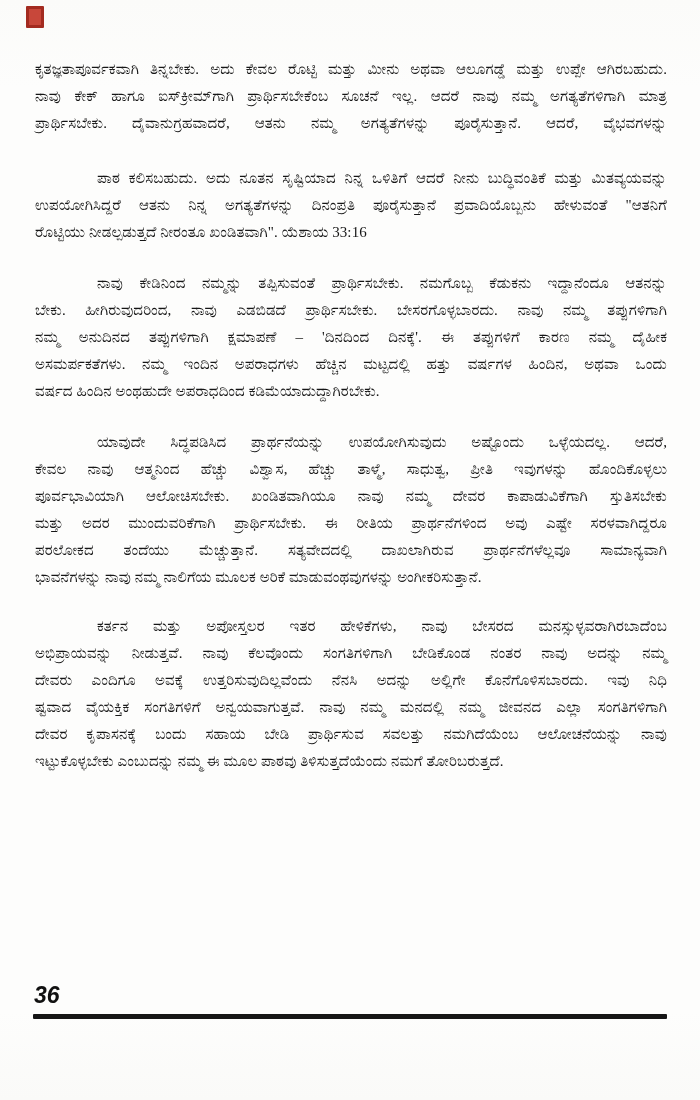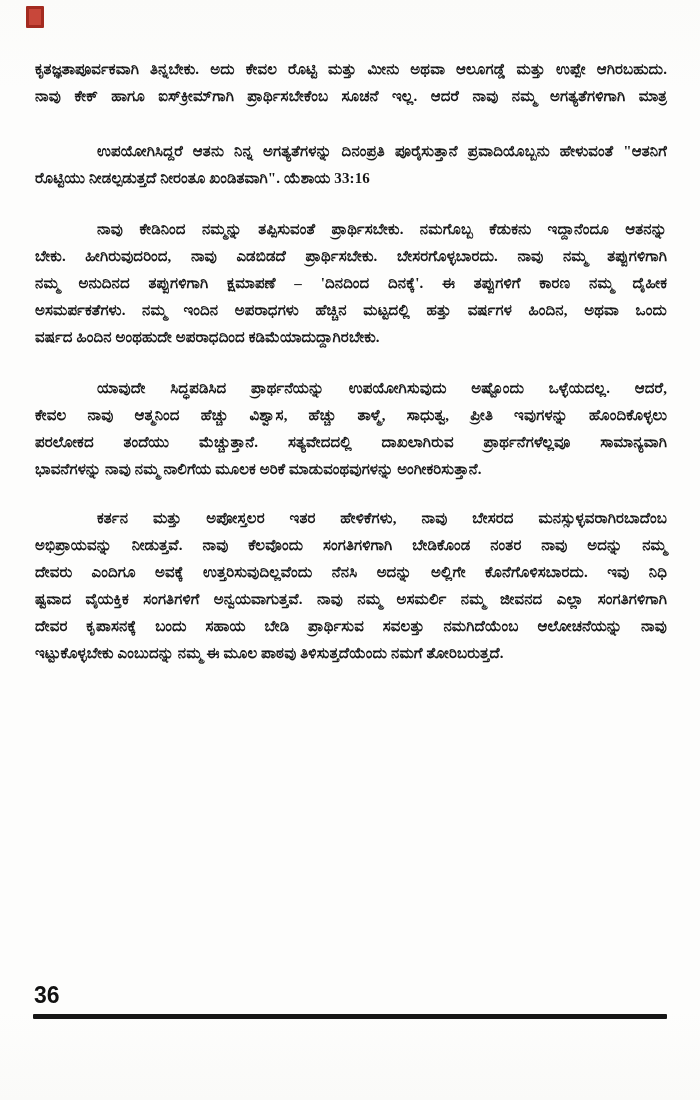--- a/index.html
+++ b/index.html
@@ -22,21 +22,20 @@
     background: #c8473a;
     border: 3px solid #a32b20;
     border-radius: 1px;
   }
   .text-block {
     position: absolute;
     left: 35px;
     right: 33px;
     top: 56px;
     color: #161616;
-    font-weight: bold;
   }
   .para { margin: 0 0 24px 0; }
   .para-1 { margin-bottom: 28px; }
   .para-4 { margin-bottom: 22px; }
   .para-5 { margin-bottom: 4px; }
   .line {
     font-size: 15px;
     line-height: 27px;
     letter-spacing: 0.1px;
     text-align: justify;
@@ -44,20 +43,21 @@
     white-space: normal;
     color: #161616;
   }
   .para.indented .line:first-child { text-indent: 62px; }
   .line.para-last { text-align-last: left; }
   .footer {
     position: absolute;
     left: 33px;
     right: 41px;
     top: 984px;
+    font-style: italic;
   }
   .page-number {
     font-family: "Liberation Sans", "DejaVu Sans", sans-serif;
     font-weight: bold;
     font-size: 23px;
     color: #111;
     line-height: 1;
     margin: 0 0 7px 1px;
   }
   .bottom-rule {
@@ -72,47 +72,51 @@
 
 <div class="page">
 
   <div class="corner-mark"></div>
 
   <div class="text-block">
 
     <div class="para para-1">
       <div class="line">ಕೃತಜ್ಞತಾಪೂರ್ವಕವಾಗಿ ತಿನ್ನಬೇಕು. ಅದು ಕೇವಲ ರೊಟ್ಟಿ ಮತ್ತು ಮೀನು ಅಥವಾ ಆಲೂಗಡ್ಡೆ ಮತ್ತು ಉಪ್ಪೇ ಆಗಿರಬಹುದು.</div>
       <div class="line">ನಾವು ಕೇಕ್ ಹಾಗೂ ಐಸ್‌ಕ್ರೀಮ್‌ಗಾಗಿ ಪ್ರಾರ್ಥಿಸಬೇಕೆಂಬ ಸೂಚನೆ ಇಲ್ಲ. ಆದರೆ ನಾವು ನಮ್ಮ ಅಗತ್ಯತೆಗಳಿಗಾಗಿ ಮಾತ್ರ</div>
+      <div class="line">ಪ್ರಾರ್ಥಿಸಬೇಕು. ದೈವಾನುಗ್ರಹವಾದರೆ, ಆತನು ನಮ್ಮ ಅಗತ್ಯತೆಗಳನ್ನು ಪೂರೈಸುತ್ತಾನೆ. ಆದರೆ, ವೈಭವಗಳನ್ನು</div>
     </div>
 
     <div class="para para-2 indented">
+      <div class="line">ಪಾಠ ಕಲಿಸಬಹುದು. ಅದು ನೂತನ ಸೃಷ್ಟಿಯಾದ ನಿನ್ನ ಒಳಿತಿಗೆ ಆದರೆ ನೀನು ಬುದ್ಧಿವಂತಿಕೆ ಮತ್ತು ಮಿತವ್ಯಯವನ್ನು</div>
       <div class="line">ಉಪಯೋಗಿಸಿದ್ದರೆ ಆತನು ನಿನ್ನ ಅಗತ್ಯತೆಗಳನ್ನು ದಿನಂಪ್ರತಿ ಪೂರೈಸುತ್ತಾನೆ ಪ್ರವಾದಿಯೊಬ್ಬನು ಹೇಳುವಂತೆ "ಆತನಿಗೆ</div>
       <div class="line para-last">ರೊಟ್ಟಿಯು ನೀಡಲ್ಪಡುತ್ತದೆ ನೀರಂತೂ ಖಂಡಿತವಾಗಿ". ಯೆಶಾಯ 33:16</div>
     </div>
 
     <div class="para para-3 indented">
       <div class="line">ನಾವು ಕೇಡಿನಿಂದ ನಮ್ಮನ್ನು ತಪ್ಪಿಸುವಂತೆ ಪ್ರಾರ್ಥಿಸಬೇಕು. ನಮಗೊಬ್ಬ ಕೆಡುಕನು ಇದ್ದಾನೆಂದೂ ಆತನನ್ನು</div>
       <div class="line">ಬೇಕು. ಹೀಗಿರುವುದರಿಂದ, ನಾವು ಎಡಬಿಡದೆ ಪ್ರಾರ್ಥಿಸಬೇಕು. ಬೇಸರಗೊಳ್ಳಬಾರದು. ನಾವು ನಮ್ಮ ತಪ್ಪುಗಳಿಗಾಗಿ</div>
       <div class="line">ನಮ್ಮ ಅನುದಿನದ ತಪ್ಪುಗಳಿಗಾಗಿ ಕ್ಷಮಾಪಣೆ – 'ದಿನದಿಂದ ದಿನಕ್ಕೆ'. ಈ ತಪ್ಪುಗಳಿಗೆ ಕಾರಣ ನಮ್ಮ ದೈಹೀಕ</div>
       <div class="line">ಅಸಮರ್ಪಕತೆಗಳು. ನಮ್ಮ ಇಂದಿನ ಅಪರಾಧಗಳು ಹೆಚ್ಚಿನ ಮಟ್ಟದಲ್ಲಿ ಹತ್ತು ವರ್ಷಗಳ ಹಿಂದಿನ, ಅಥವಾ ಒಂದು</div>
       <div class="line para-last">ವರ್ಷದ ಹಿಂದಿನ ಅಂಥಹುದೇ ಅಪರಾಧದಿಂದ ಕಡಿಮೆಯಾದುದ್ದಾಗಿರಬೇಕು.</div>
     </div>
 
     <div class="para para-4 indented">
       <div class="line">ಯಾವುದೇ ಸಿದ್ಧಪಡಿಸಿದ ಪ್ರಾರ್ಥನೆಯನ್ನು ಉಪಯೋಗಿಸುವುದು ಅಷ್ಟೊಂದು ಒಳ್ಳೆಯದಲ್ಲ. ಆದರೆ,</div>
       <div class="line">ಕೇವಲ ನಾವು ಆತ್ಮನಿಂದ ಹೆಚ್ಚು ವಿಶ್ವಾಸ, ಹೆಚ್ಚು ತಾಳ್ಮೆ, ಸಾಧುತ್ವ, ಪ್ರೀತಿ ಇವುಗಳನ್ನು ಹೊಂದಿಕೊಳ್ಳಲು</div>
+      <div class="line">ಪೂರ್ವಭಾವಿಯಾಗಿ ಆಲೋಚಿಸಬೇಕು. ಖಂಡಿತವಾಗಿಯೂ ನಾವು ನಮ್ಮ ದೇವರ ಕಾಪಾಡುವಿಕೆಗಾಗಿ ಸ್ತುತಿಸಬೇಕು</div>
+      <div class="line">ಮತ್ತು ಅದರ ಮುಂದುವರಿಕೆಗಾಗಿ ಪ್ರಾರ್ಥಿಸಬೇಕು. ಈ ರೀತಿಯ ಪ್ರಾರ್ಥನೆಗಳಿಂದ ಅವು ಎಷ್ಟೇ ಸರಳವಾಗಿದ್ದರೂ</div>
       <div class="line">ಪರಲೋಕದ ತಂದೆಯು ಮೆಚ್ಚುತ್ತಾನೆ. ಸತ್ಯವೇದದಲ್ಲಿ ದಾಖಲಾಗಿರುವ ಪ್ರಾರ್ಥನೆಗಳೆಲ್ಲವೂ ಸಾಮಾನ್ಯವಾಗಿ</div>
       <div class="line para-last">ಭಾವನೆಗಳನ್ನು ನಾವು ನಮ್ಮ ನಾಲಿಗೆಯ ಮೂಲಕ ಅರಿಕೆ ಮಾಡುವಂಥವುಗಳನ್ನು ಅಂಗೀಕರಿಸುತ್ತಾನೆ.</div>
     </div>
 
     <div class="para para-5 indented">
       <div class="line">ಕರ್ತನ ಮತ್ತು ಅಪೋಸ್ತಲರ ಇತರ ಹೇಳಿಕೆಗಳು, ನಾವು ಬೇಸರದ ಮನಸ್ಸುಳ್ಳವರಾಗಿರಬಾದೆಂಬ</div>
       <div class="line">ಅಭಿಪ್ರಾಯವನ್ನು ನೀಡುತ್ತವೆ. ನಾವು ಕೆಲವೊಂದು ಸಂಗತಿಗಳಿಗಾಗಿ ಬೇಡಿಕೊಂಡ ನಂತರ ನಾವು ಅದನ್ನು ನಮ್ಮ</div>
       <div class="line">ದೇವರು ಎಂದಿಗೂ ಅವಕ್ಕೆ ಉತ್ತರಿಸುವುದಿಲ್ಲವೆಂದು ನೆನಸಿ ಅದನ್ನು ಅಲ್ಲಿಗೇ ಕೊನೆಗೊಳಿಸಬಾರದು. ಇವು ನಿಧಿ</div>
-      <div class="line">ಷ್ಟವಾದ ವೈಯಕ್ತಿಕ ಸಂಗತಿಗಳಿಗೆ ಅನ್ವಯವಾಗುತ್ತವೆ. ನಾವು ನಮ್ಮ ಅಸಮರ್ಲಿ ನಮ್ಮ ಜೀವನದ ಎಲ್ಲಾ ಸಂಗತಿಗಳಿಗಾಗಿ</div>
+      <div class="line">ಷ್ಟವಾದ ವೈಯಕ್ತಿಕ ಸಂಗತಿಗಳಿಗೆ ಅನ್ವಯವಾಗುತ್ತವೆ. ನಾವು ನಮ್ಮ ಮನದಲ್ಲಿ ನಮ್ಮ ಜೀವನದ ಎಲ್ಲಾ ಸಂಗತಿಗಳಿಗಾಗಿ</div>
       <div class="line">ದೇವರ ಕೃಪಾಸನಕ್ಕೆ ಬಂದು ಸಹಾಯ ಬೇಡಿ ಪ್ರಾರ್ಥಿಸುವ ಸವಲತ್ತು ನಮಗಿದೆಯೆಂಬ ಆಲೋಚನೆಯನ್ನು ನಾವು</div>
       <div class="line para-last">ಇಟ್ಟುಕೊಳ್ಳಬೇಕು ಎಂಬುದನ್ನು ನಮ್ಮ ಈ ಮೂಲ ಪಾಠವು ತಿಳಿಸುತ್ತದೆಯೆಂದು ನಮಗೆ ತೋರಿಬರುತ್ತದೆ.</div>
     </div>
 
   </div>
 
   <div class="footer">
     <div class="page-number">36</div>
     <div class="bottom-rule"></div>
   </div>

